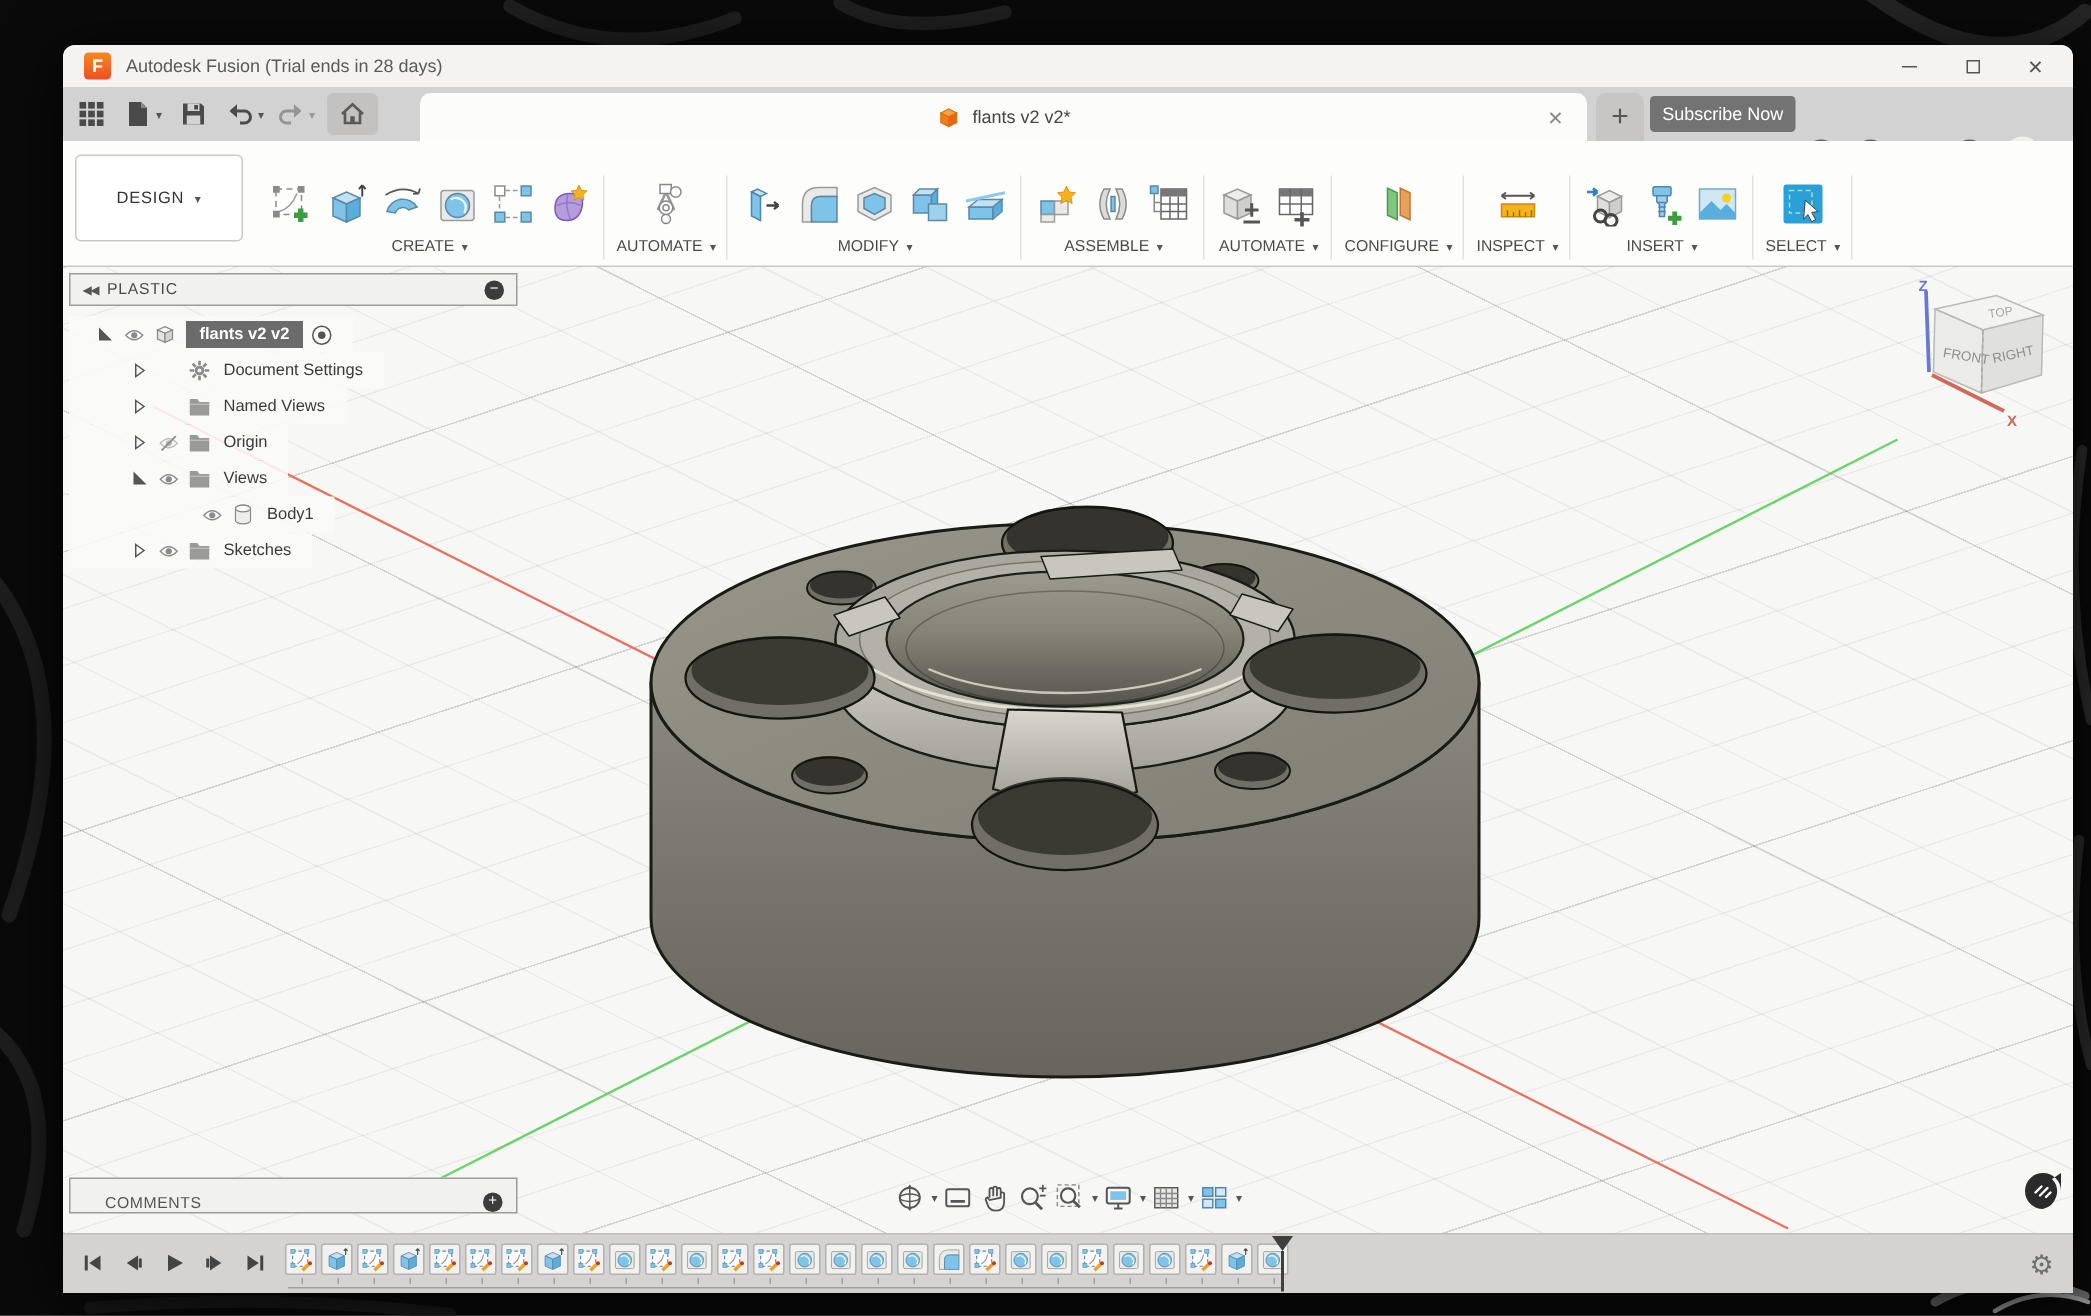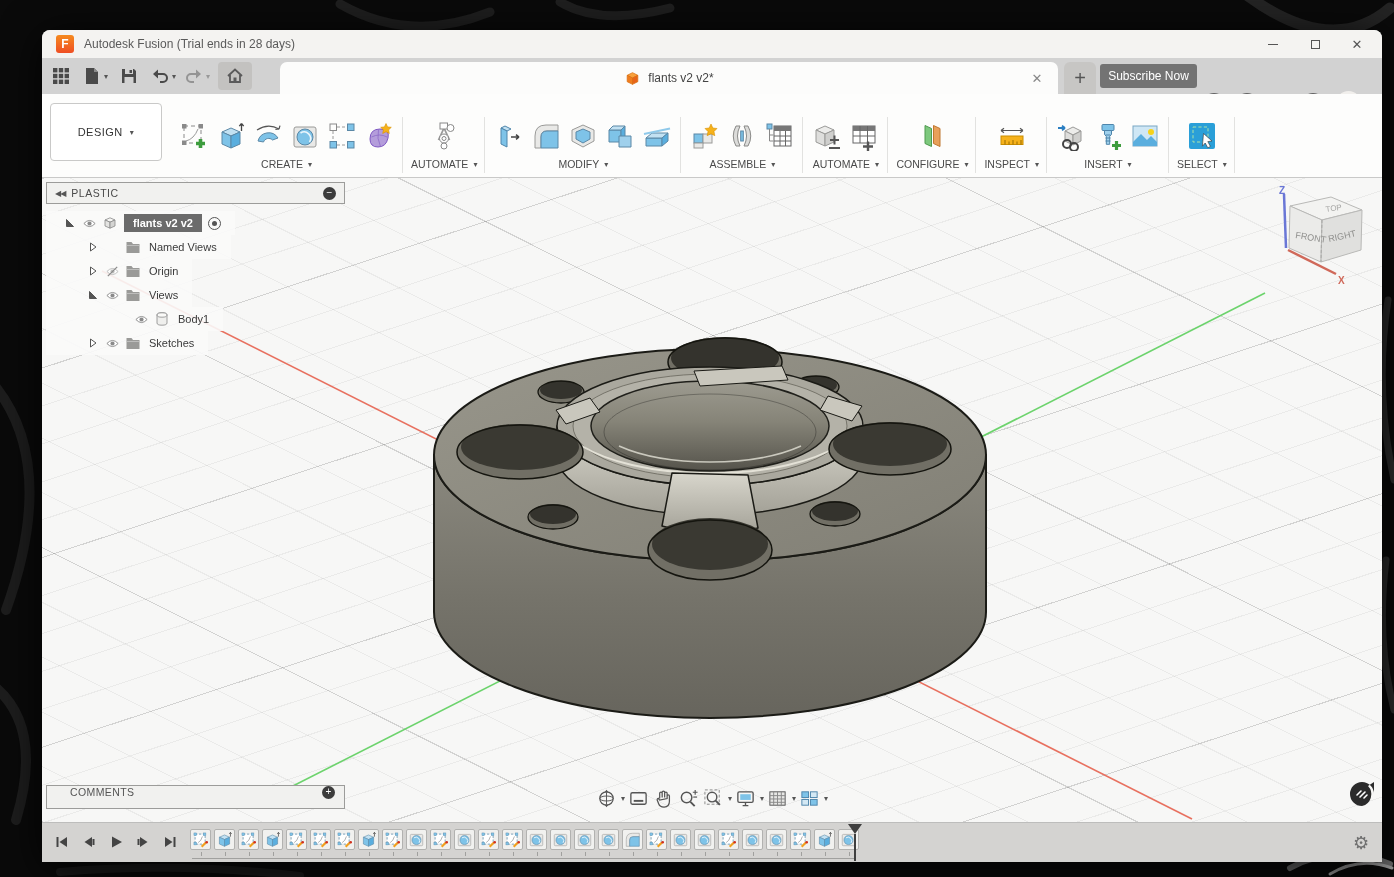--- a/index.html
+++ b/index.html
@@ -79,21 +79,21 @@
     background:rgba(250,250,250,.9); padding-right:14px; font-size:11px; color:#3a3a3a; }
   .slot { display:flex; align-items:center; justify-content:center; }
   .rootlabel { background:#6b6b6b; color:#fff; font-weight:bold; padding:3px 9px; margin-left:4px; }
   .radio { width:13px; height:13px; border-radius:50%; border:1.5px solid #555; margin-left:6px;
     display:flex; align-items:center; justify-content:center; }
   .radio::after { content:''; width:5px; height:5px; border-radius:50%; background:#555; }
   .tlabel { margin-left:6px; }
 
   
   #comments-bar { position:absolute; left:4px; top:607px; width:299px; height:24px; background:#f1f1ef;
-    border:1px solid #9c9c9a; display:flex; align-items:flex-start; padding:0 9px; }
+    border:1px solid #9c9c9a; display:flex; align-items:flex-end; padding:0 9px; }
   #comments-label { font-size:10.5px; color:#555; letter-spacing:.4px; margin-left:14px; flex:1; }
   #navbar { position:absolute; left:552px; top:606px; height:28px; display:flex; align-items:center; gap:1px; }
   .navbtn { width:24px; height:24px; display:flex; align-items:center; justify-content:center; }
   #assistant { position:absolute; left:1306px; top:602px; width:28px; height:28px; }
 
   
   #bottombar { position:absolute; left:0; top:792px; right:0; height:40px; background:#d4d3d1; border-top:1px solid #bdbdbc; }
   #playback { position:absolute; left:10px; top:9px; display:flex; gap:7px; }
   .pbtn { width:20px; height:20px; display:flex; align-items:center; justify-content:center; }
   #tl-track { position:absolute; left:148px; top:6px; display:flex; gap:3px; }
@@ -690,20 +690,42 @@
               <span class="ic" style="width:10px;height:10px">
                 <svg viewBox="0 0 10 10">
                   <path d="M2.5 1 L8 5 L2.5 9 Z" fill="#fff" stroke="#555"></path>
                 </svg>
               </span>
             </span>
             <span class="slot" style="width:22px"></span>
             <span class="slot" style="width:20px">
               <span class="ic" style="width:16px;height:16px">
                 <svg viewBox="0 0 16 16">
+                  <g stroke="#8a8a8a" stroke-width="1.8">
+                    <path d="M8 1.5 v3 M8 11.5 v3 M1.5 8 h3 M11.5 8 h3 M3.4 3.4 l2.1 2.1 M10.5 10.5 l2.1 2.1 M12.6 3.4 l-2.1 2.1 M5.5 10.5 l-2.1 2.1"></path>
+                  </g>
+                  <circle cx="8" cy="8" r="3.2" fill="#8a8a8a"></circle>
+                  <circle cx="8" cy="8" r="1.3" fill="#f1f1ef"></circle>
+                </svg>
+              </span>
+            </span>
+            <span class="tlabel">Document Settings</span>
+          </div>
+          <div class="trow" style="padding-left:39px">
+            <span class="slot" style="width:16px">
+              <span class="ic" style="width:10px;height:10px">
+                <svg viewBox="0 0 10 10">
+                  <path d="M2.5 1 L8 5 L2.5 9 Z" fill="#fff" stroke="#555"></path>
+                </svg>
+              </span>
+            </span>
+            <span class="slot" style="width:22px"></span>
+            <span class="slot" style="width:20px">
+              <span class="ic" style="width:16px;height:16px">
+                <svg viewBox="0 0 16 16">
                   <path d="M1.5 3 h5 l1.5 2 h6.5 v9 h-13z" fill="#9a9a98"></path>
                   <path d="M1.5 6.5 h13" stroke="#c7c7c5" stroke-width=".8"></path>
                 </svg>
               </span>
             </span>
             <span class="tlabel">Named Views</span>
           </div>
           <div class="trow" style="padding-left:39px">
             <span class="slot" style="width:16px">
               <span class="ic" style="width:10px;height:10px">

